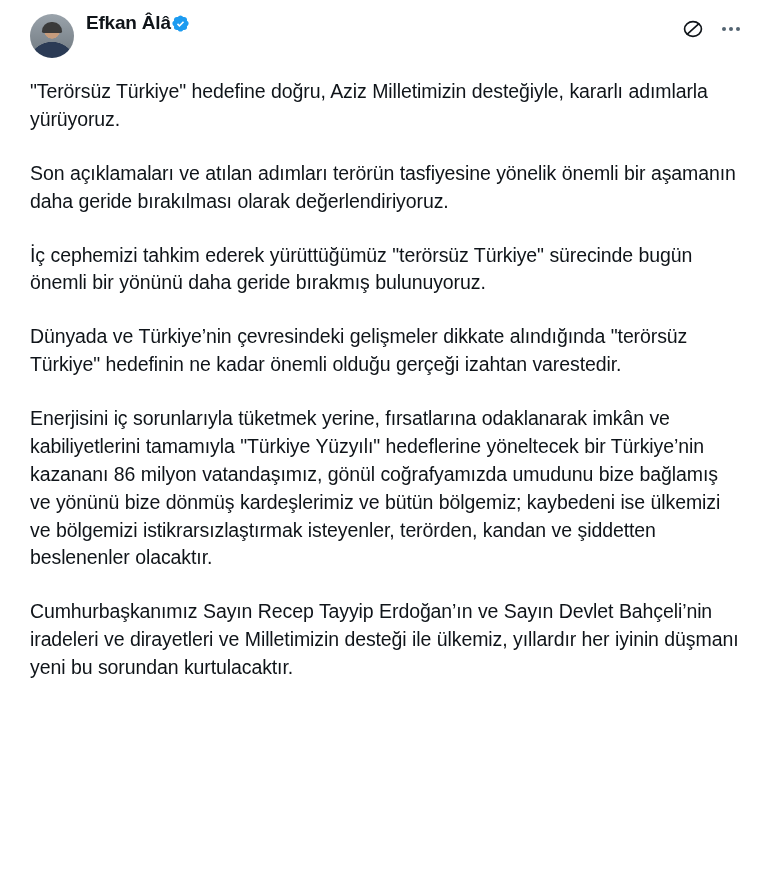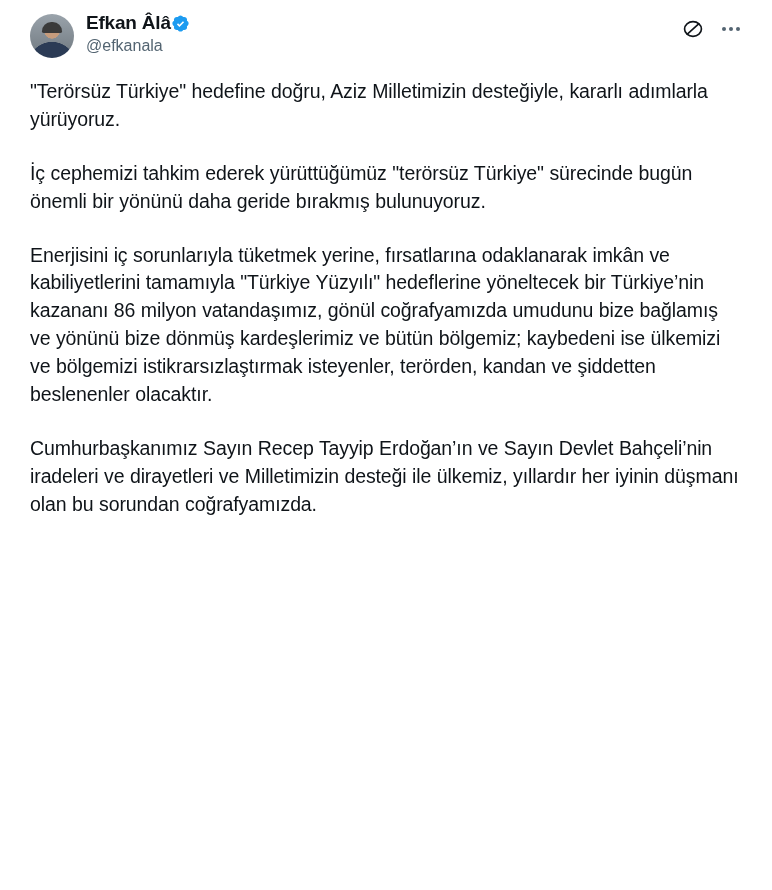--- a/index.html
+++ b/index.html
@@ -144,38 +144,39 @@
     <div class="name-block">
       <div class="name-row">
         <span class="display-name">Efkan Âlâ</span>
         <span class="verified-badge">
           <svg viewBox="0 0 24 24" width="19" height="19" aria-hidden="true">
             <path fill="#1d9bf0" d="M22.25 12c0-1.43-.88-2.67-2.19-3.34.46-1.39.2-2.9-.81-3.91s-2.52-1.27-3.91-.81C14.67 2.63 13.43 1.75 12 1.75s-2.67.88-3.34 2.19c-1.39-.46-2.9-.2-3.91.81s-1.27 2.52-.81 3.91C2.63 9.33 1.75 10.57 1.75 12s.88 2.67 2.19 3.34c-.46 1.39-.2 2.9.81 3.91s2.52 1.27 3.91.81c.67 1.31 1.91 2.19 3.34 2.19s2.67-.88 3.34-2.19c1.39.46 2.9.2 3.91-.81s1.27-2.52.81-3.91c1.31-.67 2.19-1.91 2.19-3.34z"></path>
             <path fill="#ffffff" d="M10.68 16.34l-3.2-3.2 1.41-1.42 1.79 1.79 4.43-4.43 1.41 1.42-5.84 5.84z"></path>
           </svg>
         </span>
       </div>
-      <div class="handle">@efkanala</div>
     </div>
 
     <div class="header-actions">
       <span class="grok-icon">
         <svg viewBox="0 0 24 24" width="22" height="22" aria-hidden="true">
           <ellipse cx="12" cy="12" rx="9.2" ry="8" fill="none" stroke="#0f1419" stroke-width="1.8"></ellipse>
           <line x1="5.2" y1="18.2" x2="18.8" y2="5.8" stroke="#0f1419" stroke-width="1.8"></line>
         </svg>
       </span>
       <span class="more-icon">
         <i></i>
           <i></i>
           <i></i>
       </span>
     </div>
   </div>
 
   <div class="tweet-body">
     <p>"Terörsüz Türkiye" hedefine doğru, Aziz Milletimizin desteğiyle, kararlı adımlarla yürüyoruz.</p>
+    <p>Son açıklamaları ve atılan adımları terörün tasfiyesine yönelik önemli bir aşamanın daha geride bırakılması olarak değerlendiriyoruz.</p>
     <p>İç cephemizi tahkim ederek yürüttüğümüz "terörsüz Türkiye" sürecinde bugün önemli bir yönünü daha geride bırakmış bulunuyoruz.</p>
+    <p>Dünyada ve Türkiye’nin çevresindeki gelişmeler dikkate alındığında "terörsüz Türkiye" hedefinin ne kadar önemli olduğu gerçeği izahtan varestedir.</p>
     <p>Enerjisini iç sorunlarıyla tüketmek yerine, fırsatlarına odaklanarak imkân ve kabiliyetlerini tamamıyla "Türkiye Yüzyılı" hedeflerine yöneltecek bir Türkiye’nin kazananı 86 milyon vatandaşımız, gönül coğrafyamızda umudunu bize bağlamış ve yönünü bize dönmüş kardeşlerimiz ve bütün bölgemiz; kaybedeni ise ülkemizi ve bölgemizi istikrarsızlaştırmak isteyenler, terörden, kandan ve şiddetten beslenenler olacaktır.</p>
-    <p>Cumhurbaşkanımız Sayın Recep Tayyip Erdoğan’ın ve Sayın Devlet Bahçeli’nin iradeleri ve dirayetleri ve Milletimizin desteği ile ülkemiz, yıllardır her iyinin düşmanı olan bu sorundan coğrafyamızda.</p>
+    <p>Cumhurbaşkanımız Sayın Recep Tayyip Erdoğan’ın ve Sayın Devlet Bahçeli’nin iradeleri ve dirayetleri ve Milletimizin desteği ile ülkemiz, yıllardır her iyinin düşmanı yeni bu sorundan kurtulacaktır.</p>
   </div>
 
 </div>
 
 </body></html>

